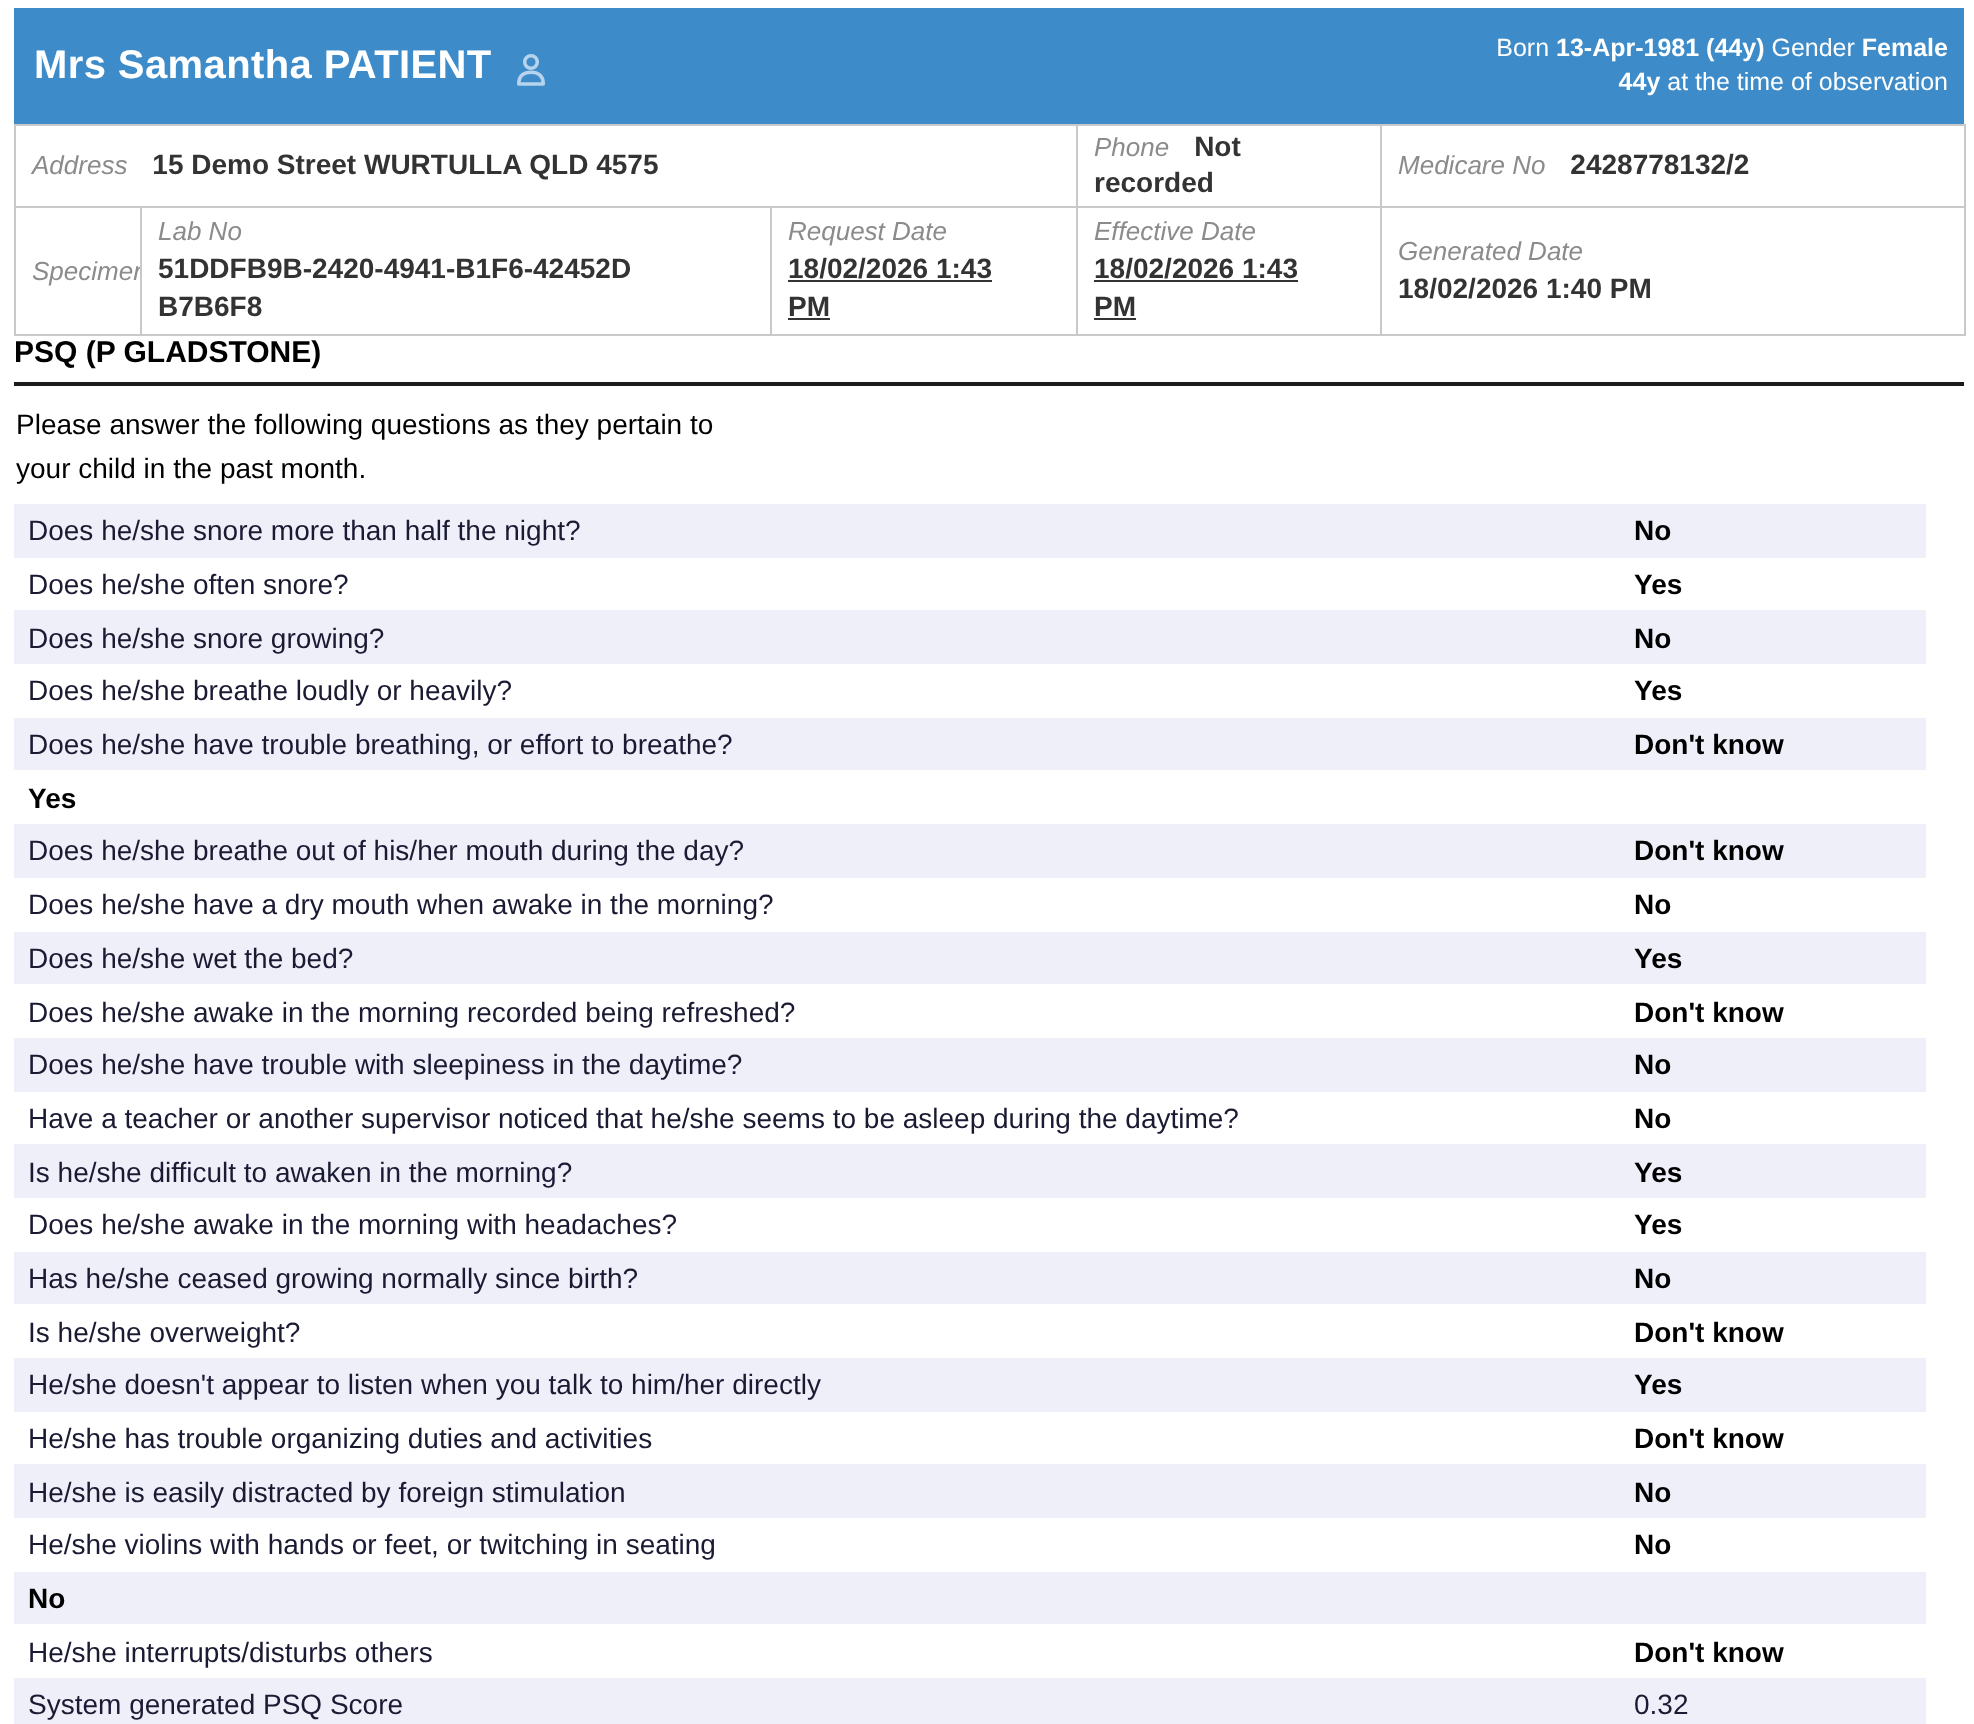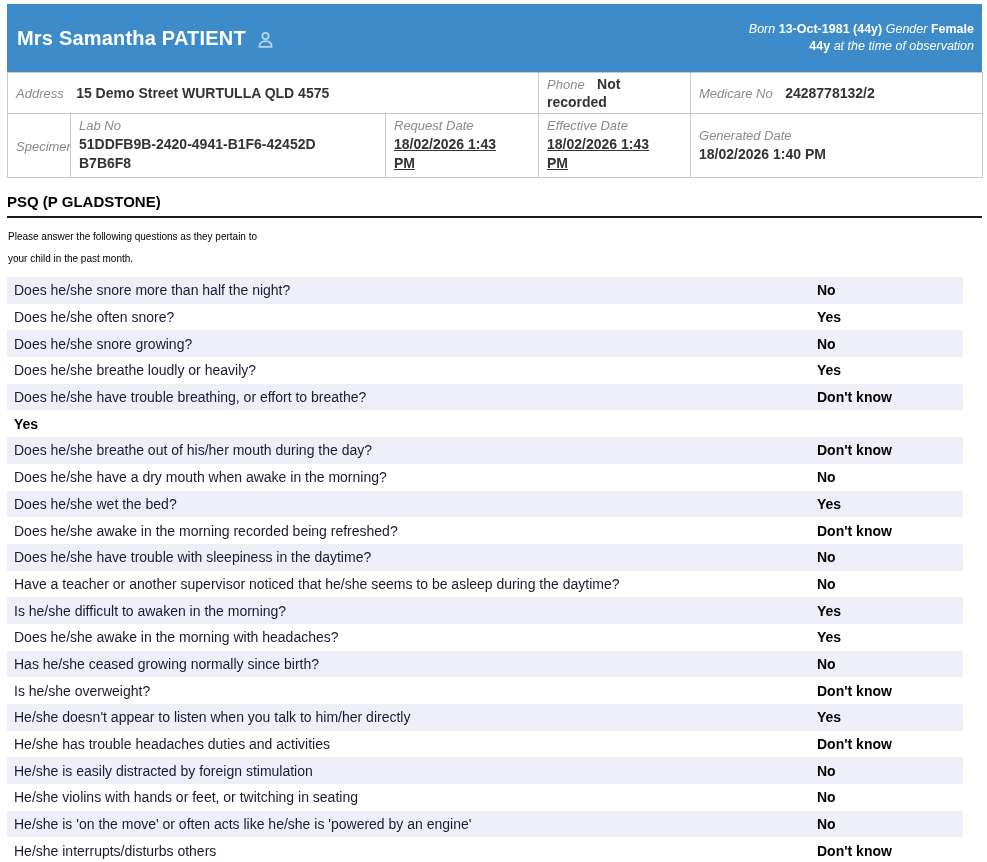--- a/index.html
+++ b/index.html
@@ -8,32 +8,32 @@
     width: 987px; height: 862px;
     font-family: "Liberation Sans", "DejaVu Sans", sans-serif;
     color: #1a1a33;
     overflow: hidden;
   }
   .page { padding: 4px 5px 0 7px; }
 
   
   .patient-banner {
     background: var(--header-bg, #3d8cc9);
-    height: 68px;
+    height: 58px;
     display: flex;
     align-items: center;
     justify-content: space-between;
     padding: 0 8px 0 10px;
     color: #fff;
   }
   .banner-left { display: flex; align-items: center; gap: 9px; }
   .patient-name { font-size: 20px; font-weight: bold; letter-spacing: 0.2px; }
   .person-icon { display: inline-flex; align-items: center; margin-top: 2px; cursor: pointer; }
   .banner-right { text-align: right; font-size: 12.5px; line-height: 17px; white-space: nowrap; }
-  .banner-right .lbl { font-style: italic; font-weight: normal; }
+  .banner-right .lbl { font-weight: normal; }
   .banner-right .val { font-weight: bold; }
 
   
   .info-table {
     width: 975px;
     border-collapse: collapse;
     table-layout: fixed;
   }
   .info-table td {
     border: 1px solid #c9c9c9;
@@ -55,31 +55,30 @@
   .demo-row .lbl { margin-right: 8px; }
   .spec-row td { height: 64px; }
   .spec-row .lbl { display: block; margin-bottom: 2px; }
   .spec-row .val { display: block; line-height: 19px; }
   .labno-val { max-width: 242px; word-break: break-all; }
   .reqdate-val, .effdate-val { max-width: 120px; text-decoration: underline; }
   .specimen-cell { text-align: left; }
 
   
   .report-title {
-    margin-top: 15px;
     font-size: 15px;
     font-weight: bold;
     color: #000;
     padding-bottom: 6px;
     border-bottom: 2px solid #1a1a1a;
     width: 975px;
   }
   .intro {
     margin-top: 8px;
-    font-size: 10px;
+    font-size: 14px;
     line-height: 22px;
     color: #000;
     padding-left: 1px;
   }
 
   
   .qa-table { margin-top: 7px; width: 956px; }
   .qa-row {
     display: flex;
     align-items: center;
@@ -104,21 +103,21 @@
       <span class="person-icon">
         <svg width="21" height="21" viewBox="0 0 24 24" fill="none" stroke="#b7d4ec" stroke-width="2" stroke-linecap="round" stroke-linejoin="round">
           <circle cx="12" cy="8" r="3.6"></circle>
           <path d="M5 20.5 C5 15.8 8 13.8 12 13.8 C16 13.8 19 15.8 19 20.5 Z"></path>
         </svg>
       </span>
     </div>
     <div class="banner-right">
       <div class="banner-line">
         <span class="lbl">Born</span>
-        <span class="val">13-Oct-1981 (44y)</span>
+        <span class="val">13-Apr-1981 (44y)</span>
         <span class="lbl">Gender</span>
         <span class="val">Female</span>
       </div>
       <div class="banner-line">
         <span class="val">44y</span>
         <span class="lbl">at the time of observation</span>
       </div>
     </div>
   </div>
 
@@ -238,33 +237,32 @@
       </div>
       <div class="qa-row">
         <span class="qa-q">Is he/she overweight?</span>
         <span class="qa-a">Don't know</span>
       </div>
       <div class="qa-row alt">
         <span class="qa-q">He/she doesn't appear to listen when you talk to him/her directly</span>
         <span class="qa-a">Yes</span>
       </div>
       <div class="qa-row">
-        <span class="qa-q">He/she has trouble headaches duties and activities</span>
+        <span class="qa-q">He/she has trouble organizing duties and activities</span>
         <span class="qa-a">Don't know</span>
       </div>
       <div class="qa-row alt">
         <span class="qa-q">He/she is easily distracted by foreign stimulation</span>
         <span class="qa-a">No</span>
       </div>
       <div class="qa-row">
         <span class="qa-q">He/she violins with hands or feet, or twitching in seating</span>
         <span class="qa-a">No</span>
       </div>
       <div class="qa-row alt">
-        <span class="qa-q">He/she is 'on the move' or often acts like he/she is 'powered by an engine'</span>
         <span class="qa-a">No</span>
       </div>
       <div class="qa-row">
         <span class="qa-q">He/she interrupts/disturbs others</span>
         <span class="qa-a">Don't know</span>
       </div>
       <div class="qa-row alt">
         <span class="qa-q">System generated PSQ Score</span>
         <span class="qa-a plain">0.32</span>
       </div>

